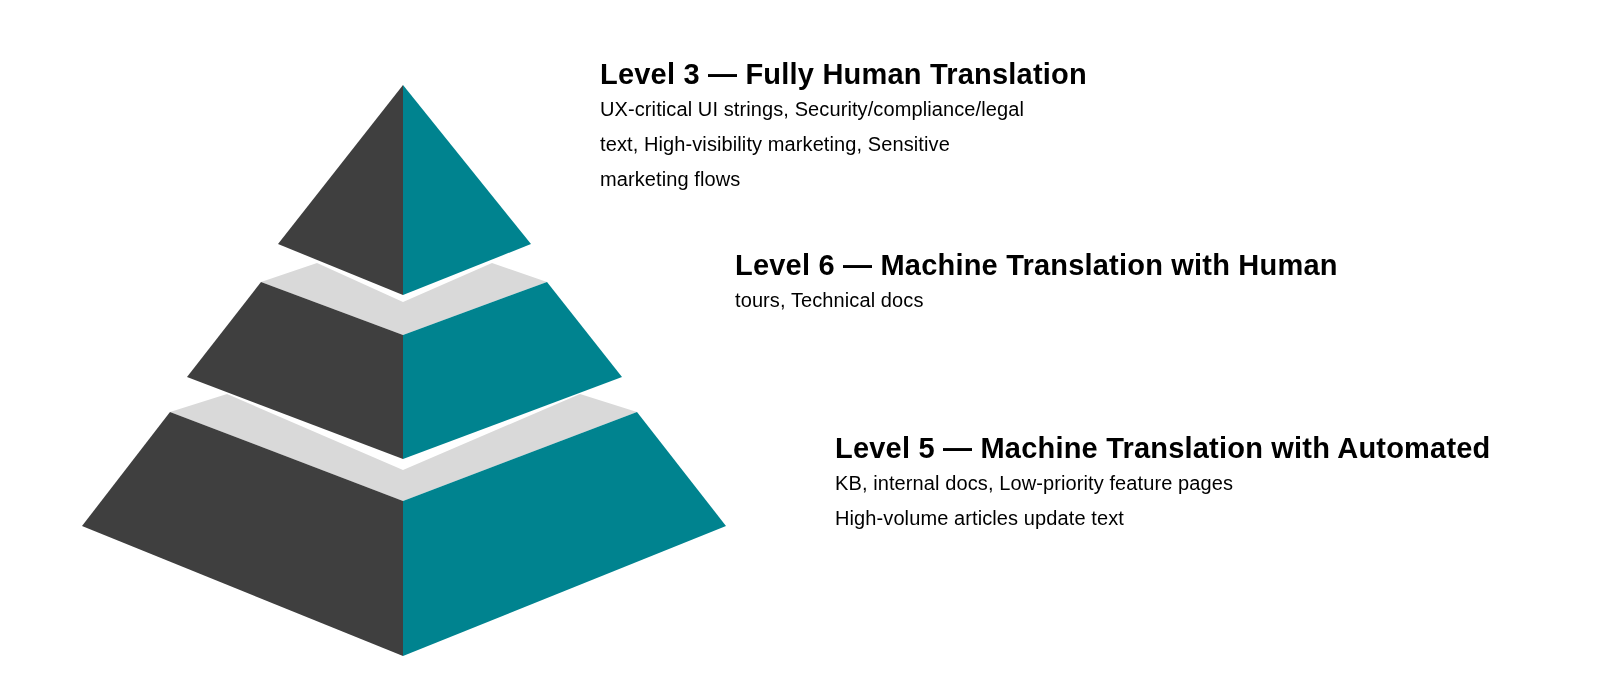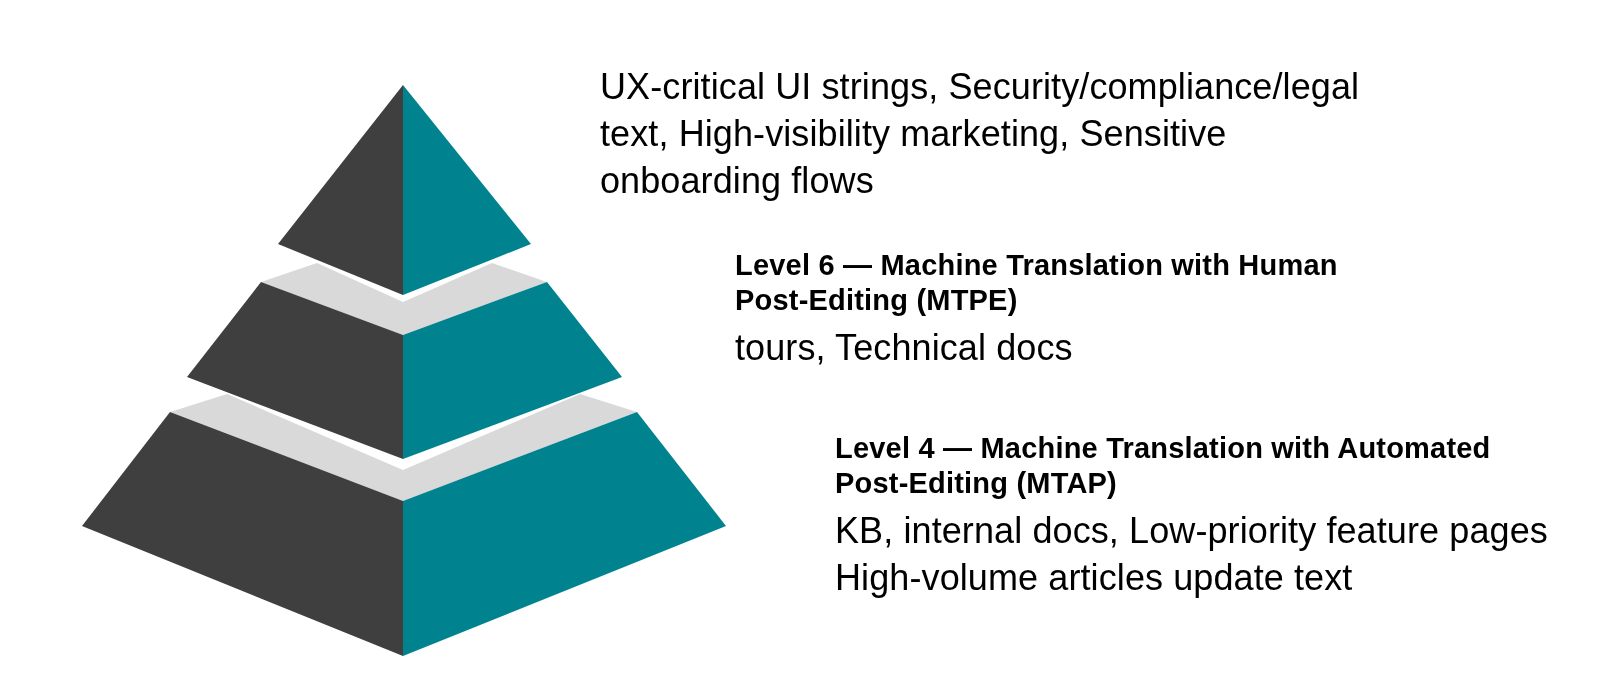--- a/index.html
+++ b/index.html
@@ -28,25 +28,24 @@
   }
   .level-title {
     font-weight: bold;
     font-size: 29px;
     line-height: 35px;
     letter-spacing: 0.2px;
     display: block;
   }
   .level-desc {
     font-weight: normal;
-    font-size: 36px;
+    font-size: 20px;
     line-height: 35px;
     letter-spacing: 0.1px;
     display: block;
-    margin-top: 12px;
   }
   #level-3 { left: 600px; top: 57px; }
   #level-2 { left: 735px; top: 248px; }
   #level-1 { left: 835px; top: 431px; }
 </style>
 </head>
 <body>
 
 <svg id="pyramid" viewBox="0 0 1600 697" xmlns="http://www.w3.org/2000/svg">
 
@@ -62,29 +61,28 @@
     <polygon fill="#00838f" points="547,282 622,377 403,459 403,335"></polygon>
   </g>
 
   <g>
     <polygon fill="#3f3f3f" points="403,85 278,244 403,295"></polygon>
     <polygon fill="#00838f" points="403,85 531,244 403,295"></polygon>
   </g>
 </svg>
 
 <div class="level-block" id="level-3">
+  <span class="level-title">Level 3 — Fully Human Translation</span>
   <span class="level-desc">UX-critical UI strings, Security/compliance/legal</span>
   <span class="level-desc">text, High-visibility marketing, Sensitive</span>
-  <span class="level-desc">onboarding flows</span>
+  <span class="level-desc">marketing flows</span>
 </div>
 
 <div class="level-block" id="level-2">
   <span class="level-title">Level 6 — Machine Translation with Human</span>
-  <span class="level-title">Post-Editing (MTPE)</span>
   <span class="level-desc">tours, Technical docs</span>
 </div>
 
 <div class="level-block" id="level-1">
-  <span class="level-title">Level 4 — Machine Translation with Automated</span>
-  <span class="level-title">Post-Editing (MTAP)</span>
+  <span class="level-title">Level 5 — Machine Translation with Automated</span>
   <span class="level-desc">KB, internal docs, Low-priority feature pages</span>
   <span class="level-desc">High-volume articles update text</span>
 </div>
 
 </body></html>

